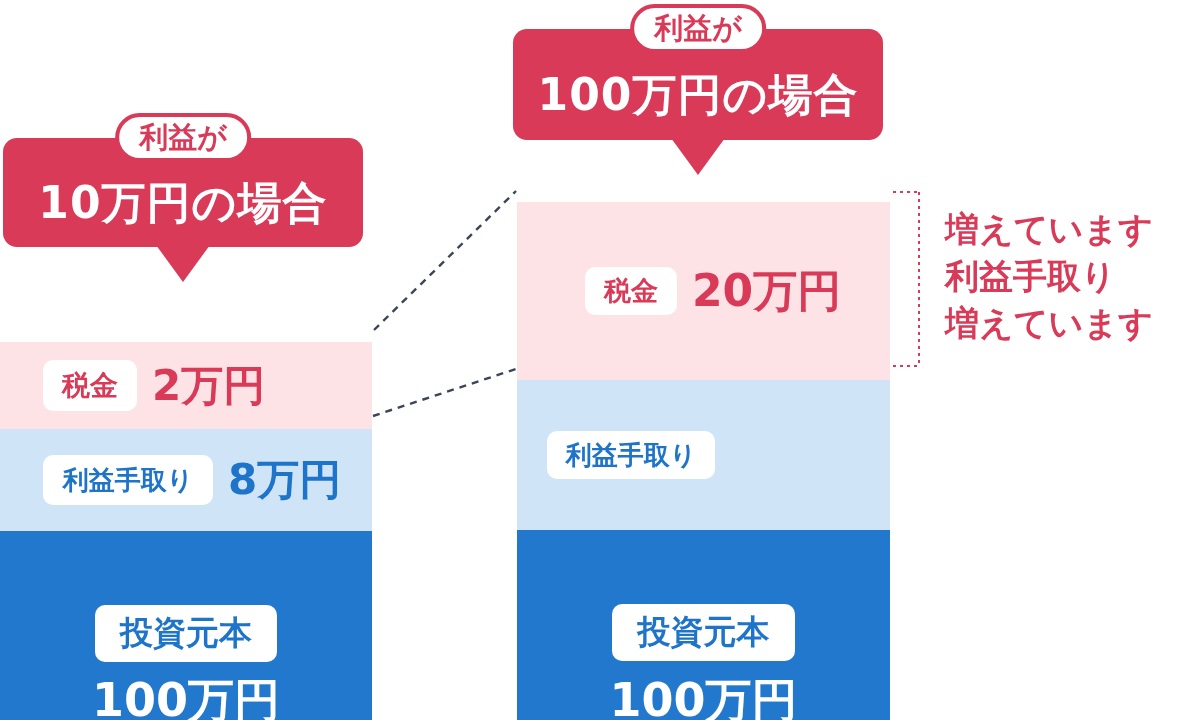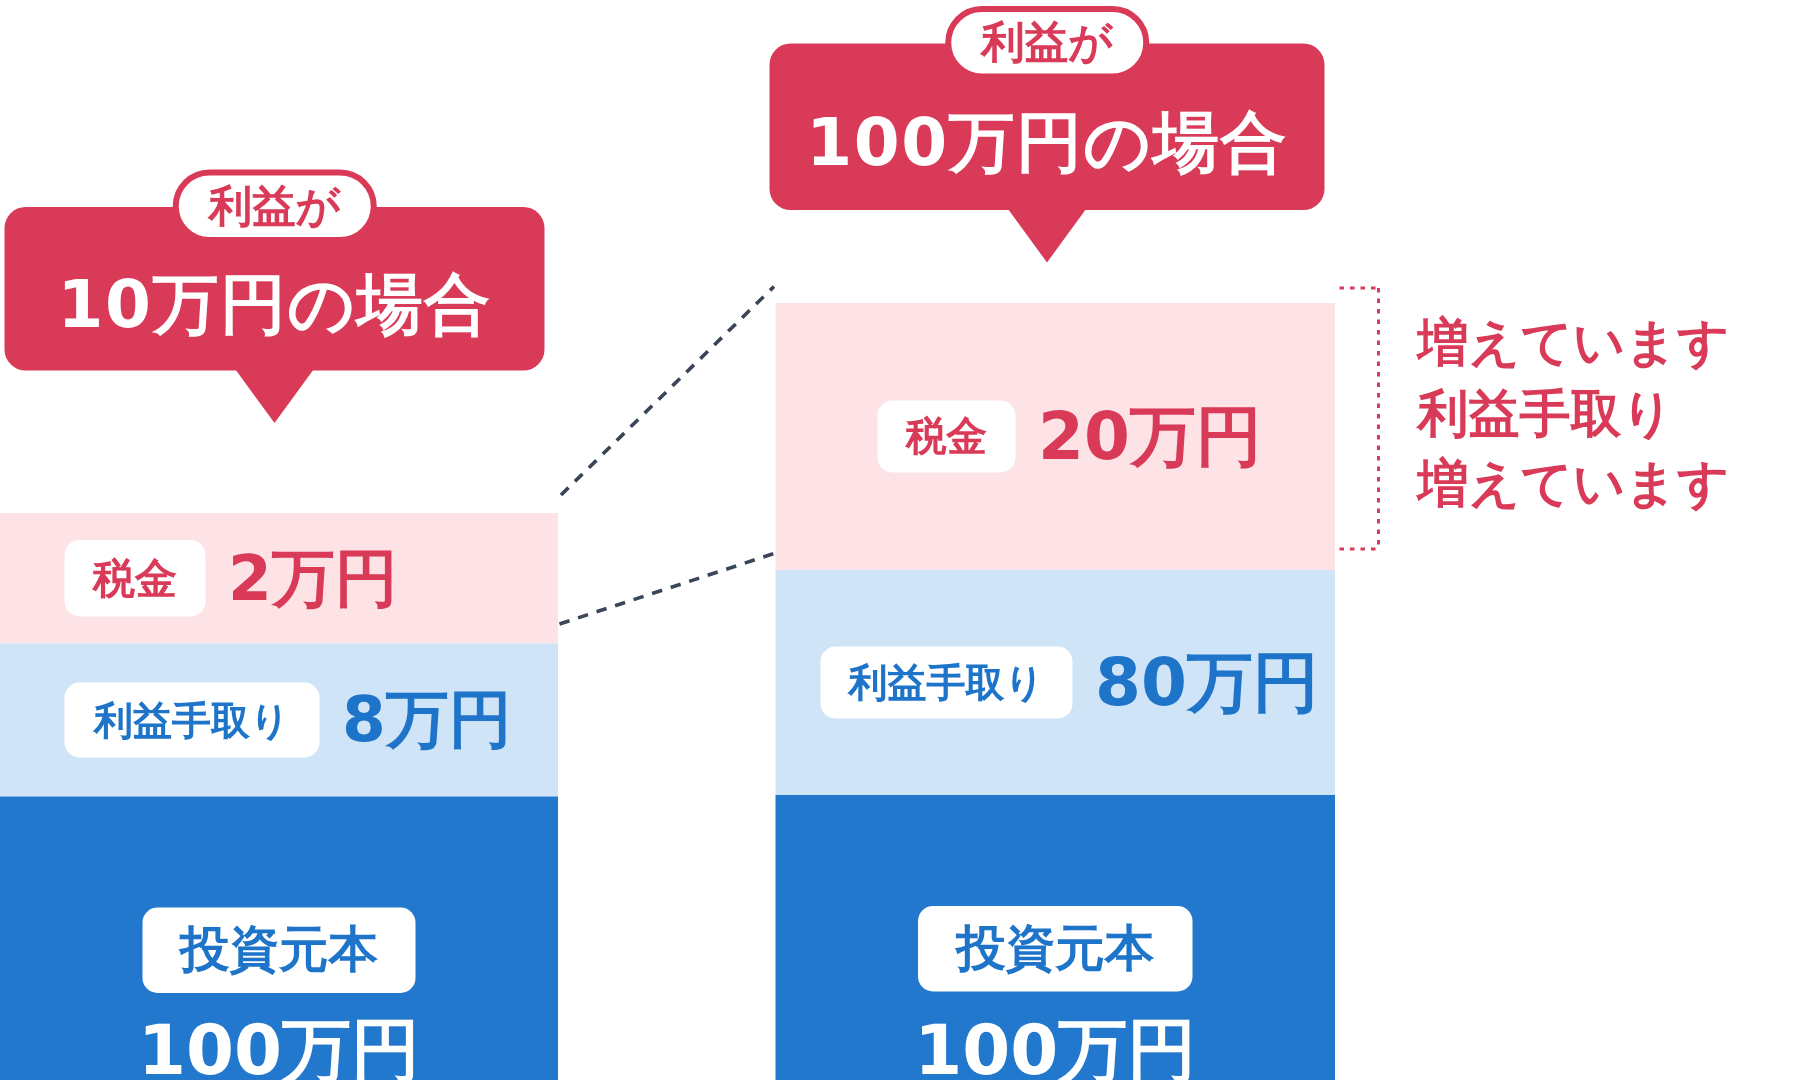--- a/index.html
+++ b/index.html
@@ -123,21 +123,20 @@
   <div class="bar bar-right">
     <div class="seg seg-pink" style="height:178px">
       <div class="seg-row">
         <span class="chip chip-red r-tax-chip">税金</span>
         <span class="val val-red r-tax-val">20万円</span>
       </div>
     </div>
     <div class="seg seg-lblue" style="height:150px">
       <div class="seg-row">
         <span class="chip chip-blue r-net-chip">利益手取り</span>
-        <span class="val val-blue r-net-val">80万円</span>
       </div>
     </div>
     <div class="seg seg-blue" style="height:202px">
       <div class="seg-col">
         <span class="chip chip-blue r-pri-chip">投資元本</span>
         <span class="val val-white r-pri-val">100万円</span>
       </div>
     </div>
   </div>
 

